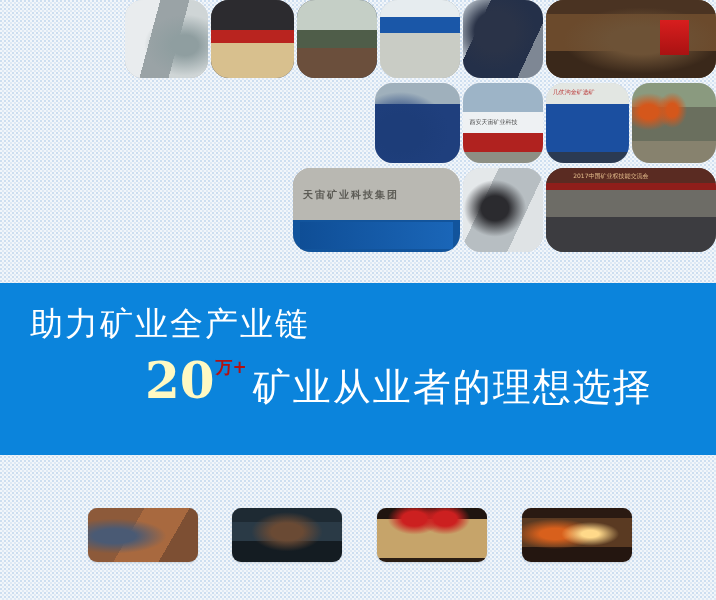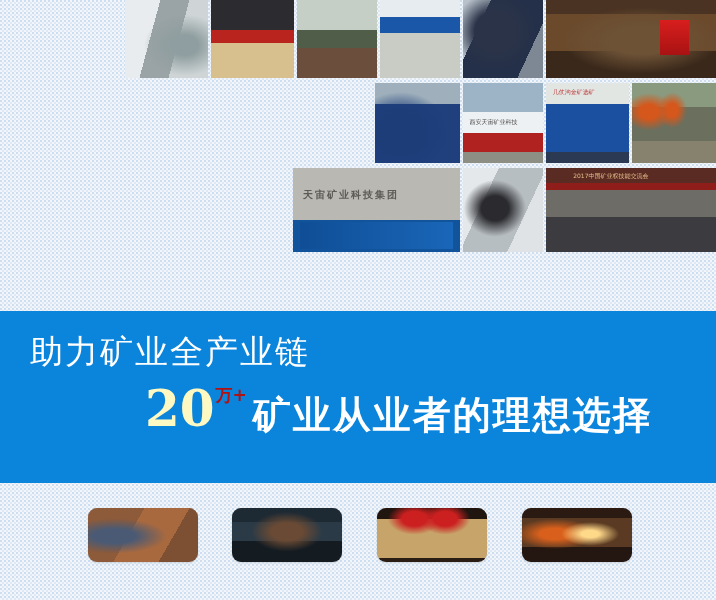--- a/index.html
+++ b/index.html
@@ -23,28 +23,28 @@
     background-size: 4px 4px, 4px 4px;
     background-position: 0 0, 2px 2px;
   }
 
   
   .collage { position: absolute; left: 0; top: 0; width: 716px; height: 262px; }
   .ph {
     position: absolute;
     overflow: hidden;
     background: #c9ccd1;
+    border-radius: 18px;
   }
   .ph .layer { position: absolute; left: 0; top: 0; right: 0; bottom: 0; }
 
   
   .banner {
     position: absolute; left: 0; top: 283px; width: 716px; height: 172px;
     background: #0b84dc;
-    margin-top: 28px;
   }
   .banner-line1 {
     position: absolute; left: 30px; top: 22px;
     font-size: 33px; line-height: 38px; color: #ffffff;
     letter-spacing: 2px;
     font-weight: 400;
     white-space: nowrap;
   }
   .banner-line2 {
     position: absolute; left: 145px; top: 73px;
@@ -64,21 +64,21 @@
     font-size: 17px; line-height: 17px;
     font-weight: 700;
     color: #b21111;
     vertical-align: top;
     margin: 3px 6px 0 1px;
     letter-spacing: 0px;
   }
   .banner-tail {
     display: inline-block;
     font-size: 38px; line-height: 44px;
-    font-weight: 700;
+    font-weight: 400;
     letter-spacing: 2px;
     color: #ffffff;
     vertical-align: baseline;
     position: relative; top: 2px;
   }
 
   
   .thumbs { position: absolute; left: 0; top: 508px; width: 716px; height: 56px; }
   .thumb {
     position: absolute; top: 0; width: 110px; height: 54px;

